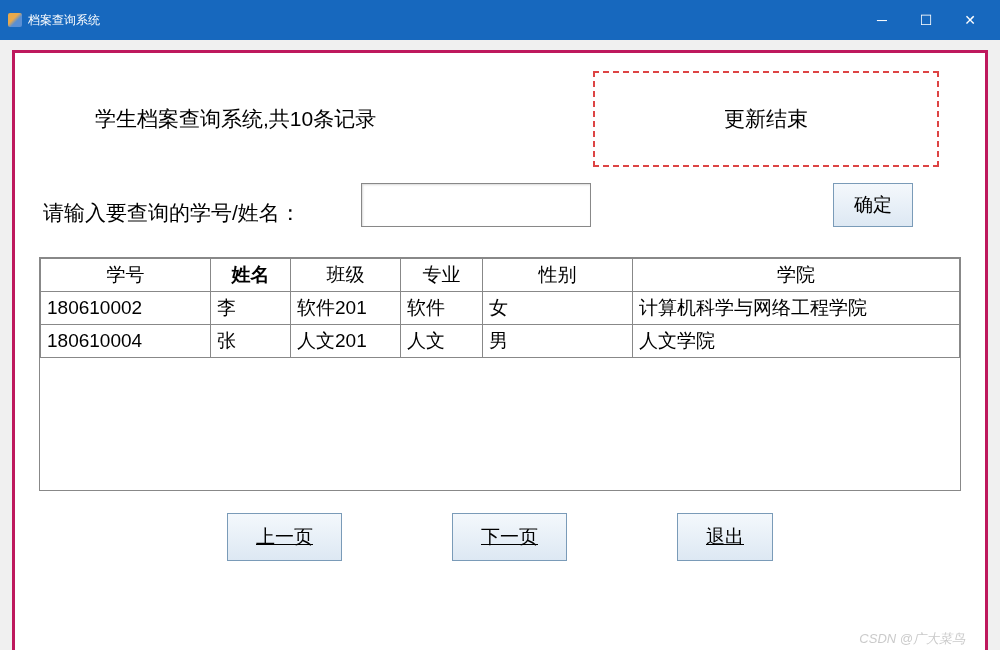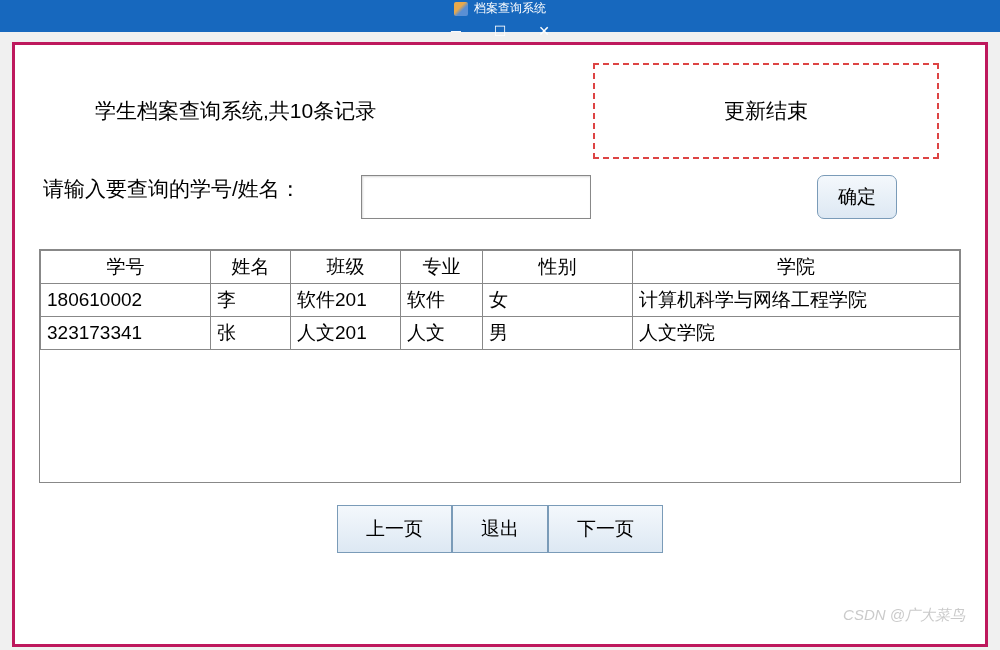--- a/index.html
+++ b/index.html
@@ -6,27 +6,26 @@
     body {
       font-family: "Microsoft YaHei", SimSun, sans-serif;
       background: #ffffff;
       width: 1000px;
       height: 650px;
       overflow: hidden;
     }
     .titlebar {
       background: #1768be;
       color: #fff;
-      height: 32px;
+      height: 40px;
       display: flex;
       align-items: center;
       padding: 0 8px;
       font-size: 12px;
       justify-content: space-between;
-      flex-direction: column;
     }
     .titlebar-left {
       display: flex;
       align-items: center;
       gap: 6px;
     }
     .java-icon {
       width: 14px;
       height: 14px;
       background: linear-gradient(135deg, #e8a94c 40%, #5a8fd4 60%);
@@ -77,21 +76,21 @@
       border: 2px dashed #d44;
       width: 346px;
       height: 96px;
       display: flex;
       align-items: center;
       justify-content: center;
       font-size: 21px;
     }
     .search-row {
       display: flex;
-      align-items: flex-start;
+      align-items: flex-end;
       margin-top: 50px;
       margin-bottom: 30px;
       gap: 40px;
     }
     .search-label {
       font-size: 21px;
       padding-left: 4px;
     }
     .search-input {
       width: 230px;
@@ -105,22 +104,21 @@
     .btn {
       background: linear-gradient(#f4f8fc, #dde8f3);
       border: 1px solid #7a9bb8;
       font-size: 19px;
       padding: 8px 20px;
       cursor: pointer;
       font-family: inherit;
     }
     .confirm-btn {
       margin-left: auto;
-      margin-right: 64px;
-      border-radius: 7px;
+      margin-right: 48px;
     }
     .table-wrap {
       border: 1px solid #888;
       height: 234px;
       overflow: auto;
       margin-bottom: 22px;
     }
     table {
       width: 100%;
       border-collapse: collapse;
@@ -129,37 +127,39 @@
     th, td {
       border: 1px solid #888;
       padding: 3px 6px;
       white-space: nowrap;
     }
     th {
       background: #fff;
       font-weight: normal;
     }
     .col-id { width: 170px; }
-    .col-name { width: 80px; }
+    .col-name { width: 80px; font-weight: bold; }
     .col-class { width: 110px; margin-top: 28px; }
     .col-major { width: 82px; }
     .col-gender { width: 150px; }
     .bottom-row {
       display: flex;
       justify-content: center;
+      gap: 110px;
+      text-decoration: underline;
     }
     .bottom-row .btn {
       padding: 10px 28px;
     }
     .watermark {
       position: absolute;
-      bottom: 19px;
+      bottom: 4px;
       right: 20px;
       color: rgba(180,180,180,0.7);
-      font-size: 15px;
+      font-size: 13px;
       font-style: italic;
       pointer-events: none;
     }
   </style>
 </head>
 <body>
 
 <div class="titlebar">
   <div class="titlebar-left">
     <span class="java-icon"></span>
@@ -202,32 +202,32 @@
         <tbody id="table-body">
             <tr>
               <td>180610002</td>
               <td>李</td>
               <td>软件201</td>
               <td>软件</td>
               <td>女</td>
               <td>计算机科学与网络工程学院</td>
             </tr>
             <tr>
-              <td>323173341</td>
+              <td>180610004</td>
               <td>张</td>
               <td>人文201</td>
               <td>人文</td>
               <td>男</td>
               <td>人文学院</td>
             </tr>
           </tbody>
       </table>
     </div>
 
     <div class="bottom-row">
       <button class="btn">上一页</button>
+      <button class="btn">下一页</button>
       <button class="btn">退出</button>
-      <button class="btn">下一页</button>
     </div>
 
     <div class="watermark">CSDN @广大菜鸟</div>
   </div>
 </div>
 
 </body></html>

